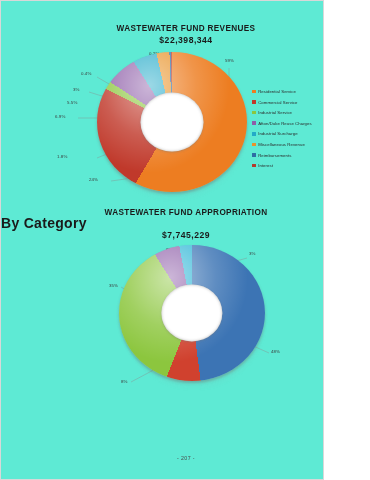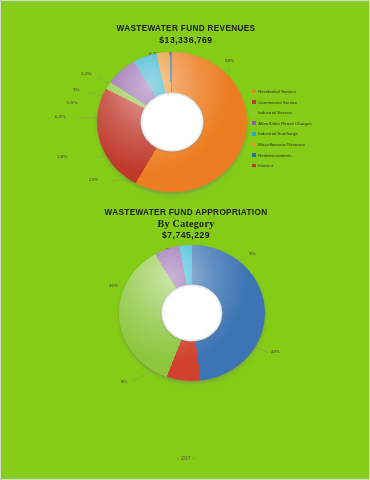--- a/index.html
+++ b/index.html
@@ -11,25 +11,25 @@
     height: 480px;
     background: #ffffff;
     font-family: "Liberation Sans", sans-serif;
     color: #000000;
     overflow: hidden;
     position: relative;
   }
   .page {
     position: absolute;
     left: 0; top: 0;
-    width: 370px;
+    width: 324px;
     height: 480px;
     box-sizing: border-box;
     border: 1px solid #d8d8d8;
-    background: #84cc16;
+    background: #5eead4;
     padding-left: 33px;
   }
 
   
   .chart-block {
     position: absolute;
     left: 0;
     width: 370px;
   }
   #chart1-block { top: 22px; height: 182px; }
@@ -37,27 +37,26 @@
 
   .chart-title {
     text-align: center;
     font-weight: bold;
     font-size: 8.2px;
     letter-spacing: 0.35px;
     line-height: 11px;
     color: #1a1a1a;
   }
   .chart-subtitle {
-    text-align: center;
+    text-align: left;
     font-weight: bold;
-    font-size: 10px;
+    font-size: 14px;
     letter-spacing: 0.3px;
     line-height: 11px;
     color: #1a1a1a;
-    font-family: Liberation Serif, serif;
   }
   .chart-amount {
     text-align: center;
     font-weight: bold;
     font-size: 8.6px;
     letter-spacing: 0.5px;
     line-height: 12px;
     color: #1a1a1a;
   }
 
@@ -167,21 +166,21 @@
   }
 </style>
 </head>
 <body>
 
 <div class="page">
 
   <div class="chart-block" id="chart1-block">
 
     <div class="chart-title">WASTEWATER FUND REVENUES</div>
-    <div class="chart-amount">$13,336,769</div>
+    <div class="chart-amount">$22,398,344</div>
 
     <div class="plot-area" id="chart1-plot">
 
       <svg class="leader-svg" viewBox="0 0 370 148" preserveAspectRatio="none">
         <g stroke="#8a8a8a" stroke-width="0.4" fill="none">
           <path d="M158,30 L160,19"></path>
           <path d="M166,30 L182,14"></path>
           <path d="M120,45 L96,31"></path>
           <path d="M120,56 L88,46"></path>
           <path d="M112,72 L77,72"></path>

